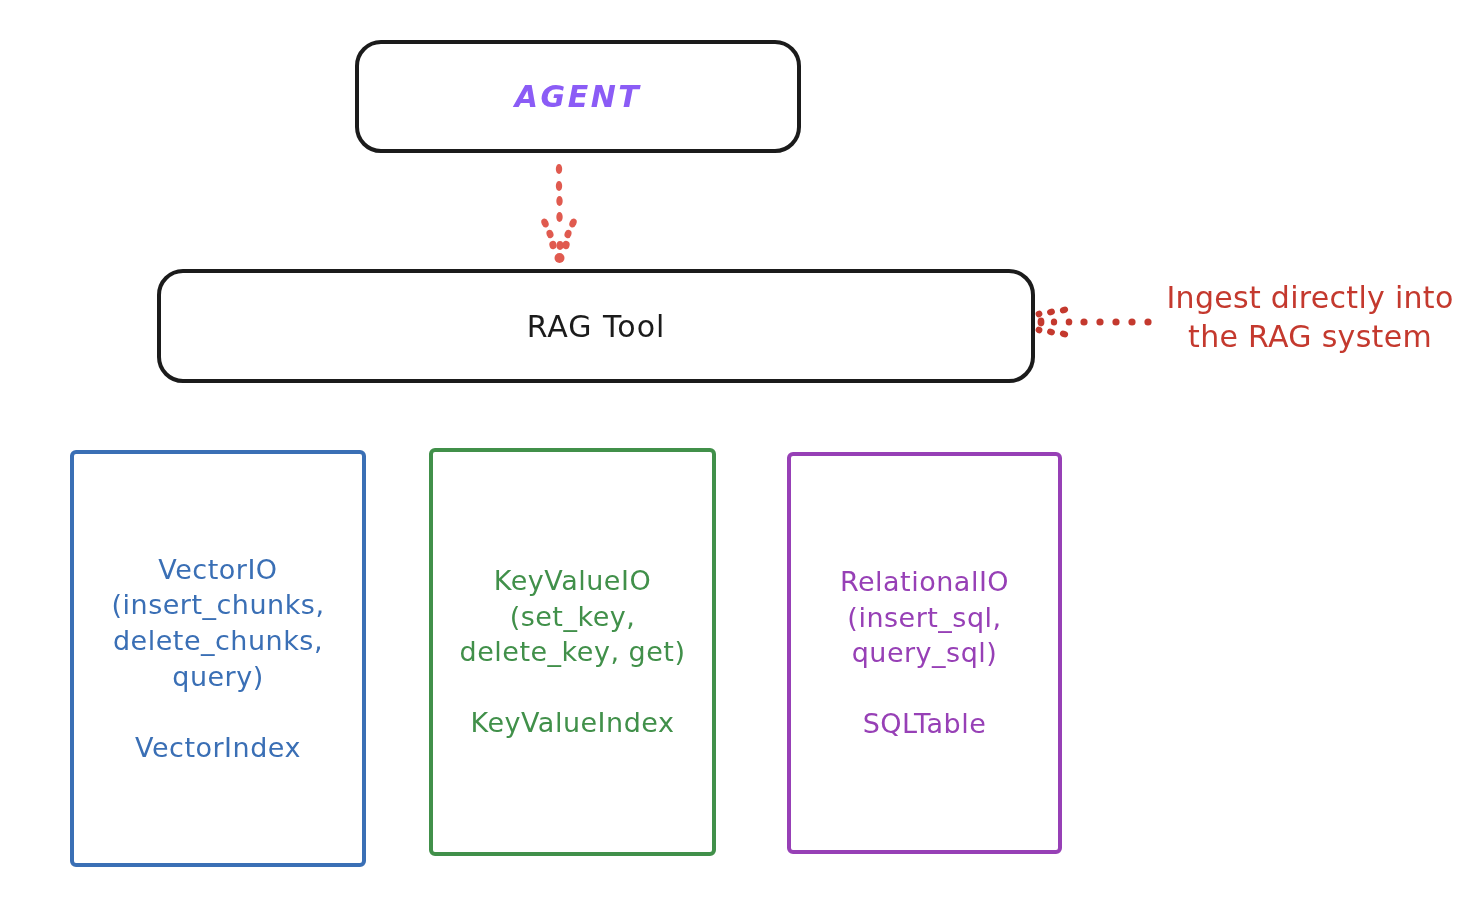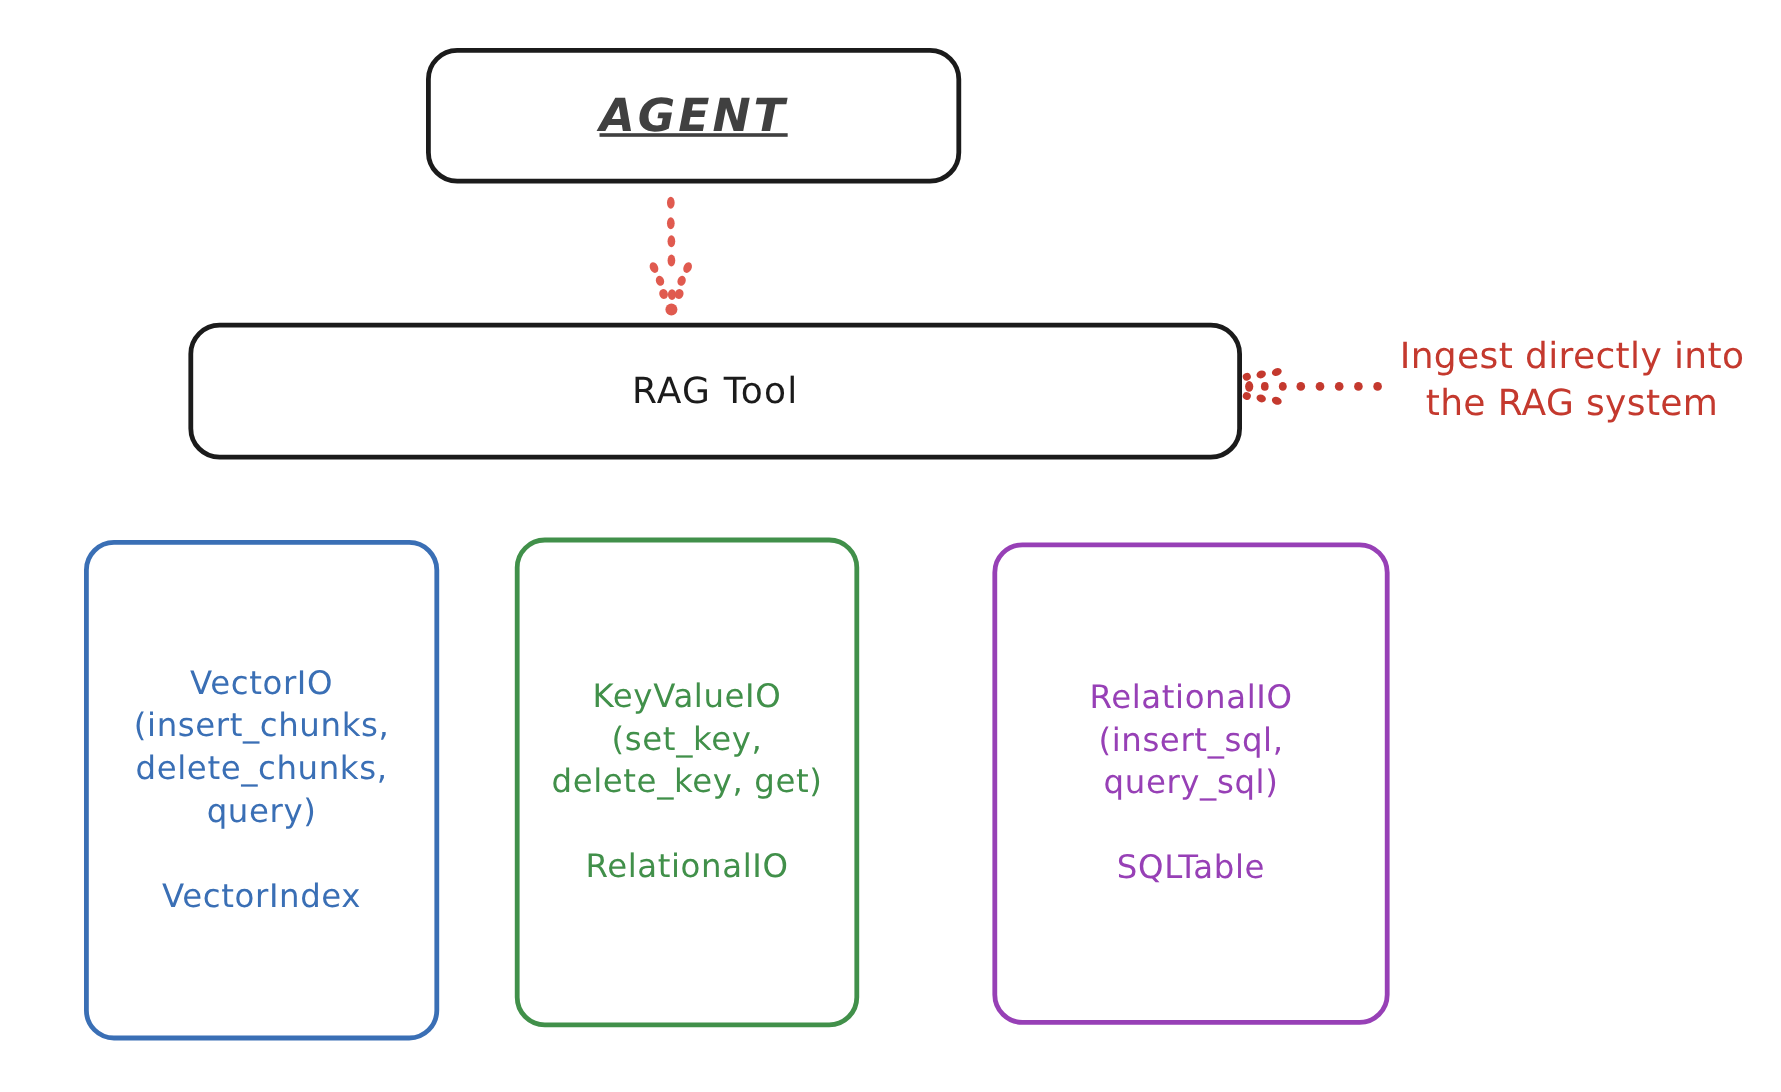--- a/index.html
+++ b/index.html
@@ -39,24 +39,23 @@
     top: 40px;
     width: 446px;
     height: 113px;
     border: 4.5px solid #1b1b1b;
     border-radius: 26px;
   }
   #agent-node .node-label {
     font-family: "DejaVu Sans", sans-serif;
     font-style: italic;
     font-weight: bold;
-    font-size: 38px;
-    color: #404040;
+    font-size: 30px;
+    color: #8b5cf6;
     letter-spacing: 2.5px;
-    text-decoration: underline;
   }
 
   
   #ragtool-node {
     left: 157px;
     top: 269px;
     width: 878px;
     height: 114px;
     border: 4.5px solid #1b1b1b;
     border-radius: 26px;
@@ -65,21 +64,21 @@
     font-family: "DejaVu Sans", sans-serif;
     font-size: 30px;
     color: #1b1b1b;
     letter-spacing: 1px;
   }
 
   
   .leaf-node {
     border-width: 4.5px;
     border-style: solid;
-    border-radius: 25px;
+    border-radius: 6px;
   }
   .leaf-node .node-label {
     font-family: "DejaVu Sans", sans-serif;
     font-size: 27px;
     line-height: 1.32;
   }
 
   #vectorio-node {
     left: 70px;
     top: 450px;
@@ -94,24 +93,23 @@
     top: 448px;
     width: 287px;
     height: 408px;
     border-color: #41904a;
   }
   #keyvalueio-node .node-label { color: #41904a; }
 
   #relationalio-node {
     left: 787px;
     top: 452px;
-    width: 331px;
+    width: 275px;
     height: 402px;
     border-color: #9740b6;
-    margin-left: 40px;
   }
   #relationalio-node .node-label { color: #9740b6; }
 
   
   .arrow-svg {
     position: absolute;
     overflow: visible;
     pointer-events: none;
   }
   #agent-to-ragtool-arrow { left: 500px; top: 155px; width: 120px; height: 120px; }
@@ -192,21 +190,21 @@
 query)
 
 VectorIndex</span>
   </div>
 
   <div class="node leaf-node" id="keyvalueio-node">
     <span class="node-label">KeyValueIO
 (set_key,
 delete_key, get)
 
-RelationalIO</span>
+KeyValueIndex</span>
   </div>
 
   <div class="node leaf-node" id="relationalio-node">
     <span class="node-label">RelationalIO
 (insert_sql,
 query_sql)
 
 SQLTable</span>
   </div>
 

